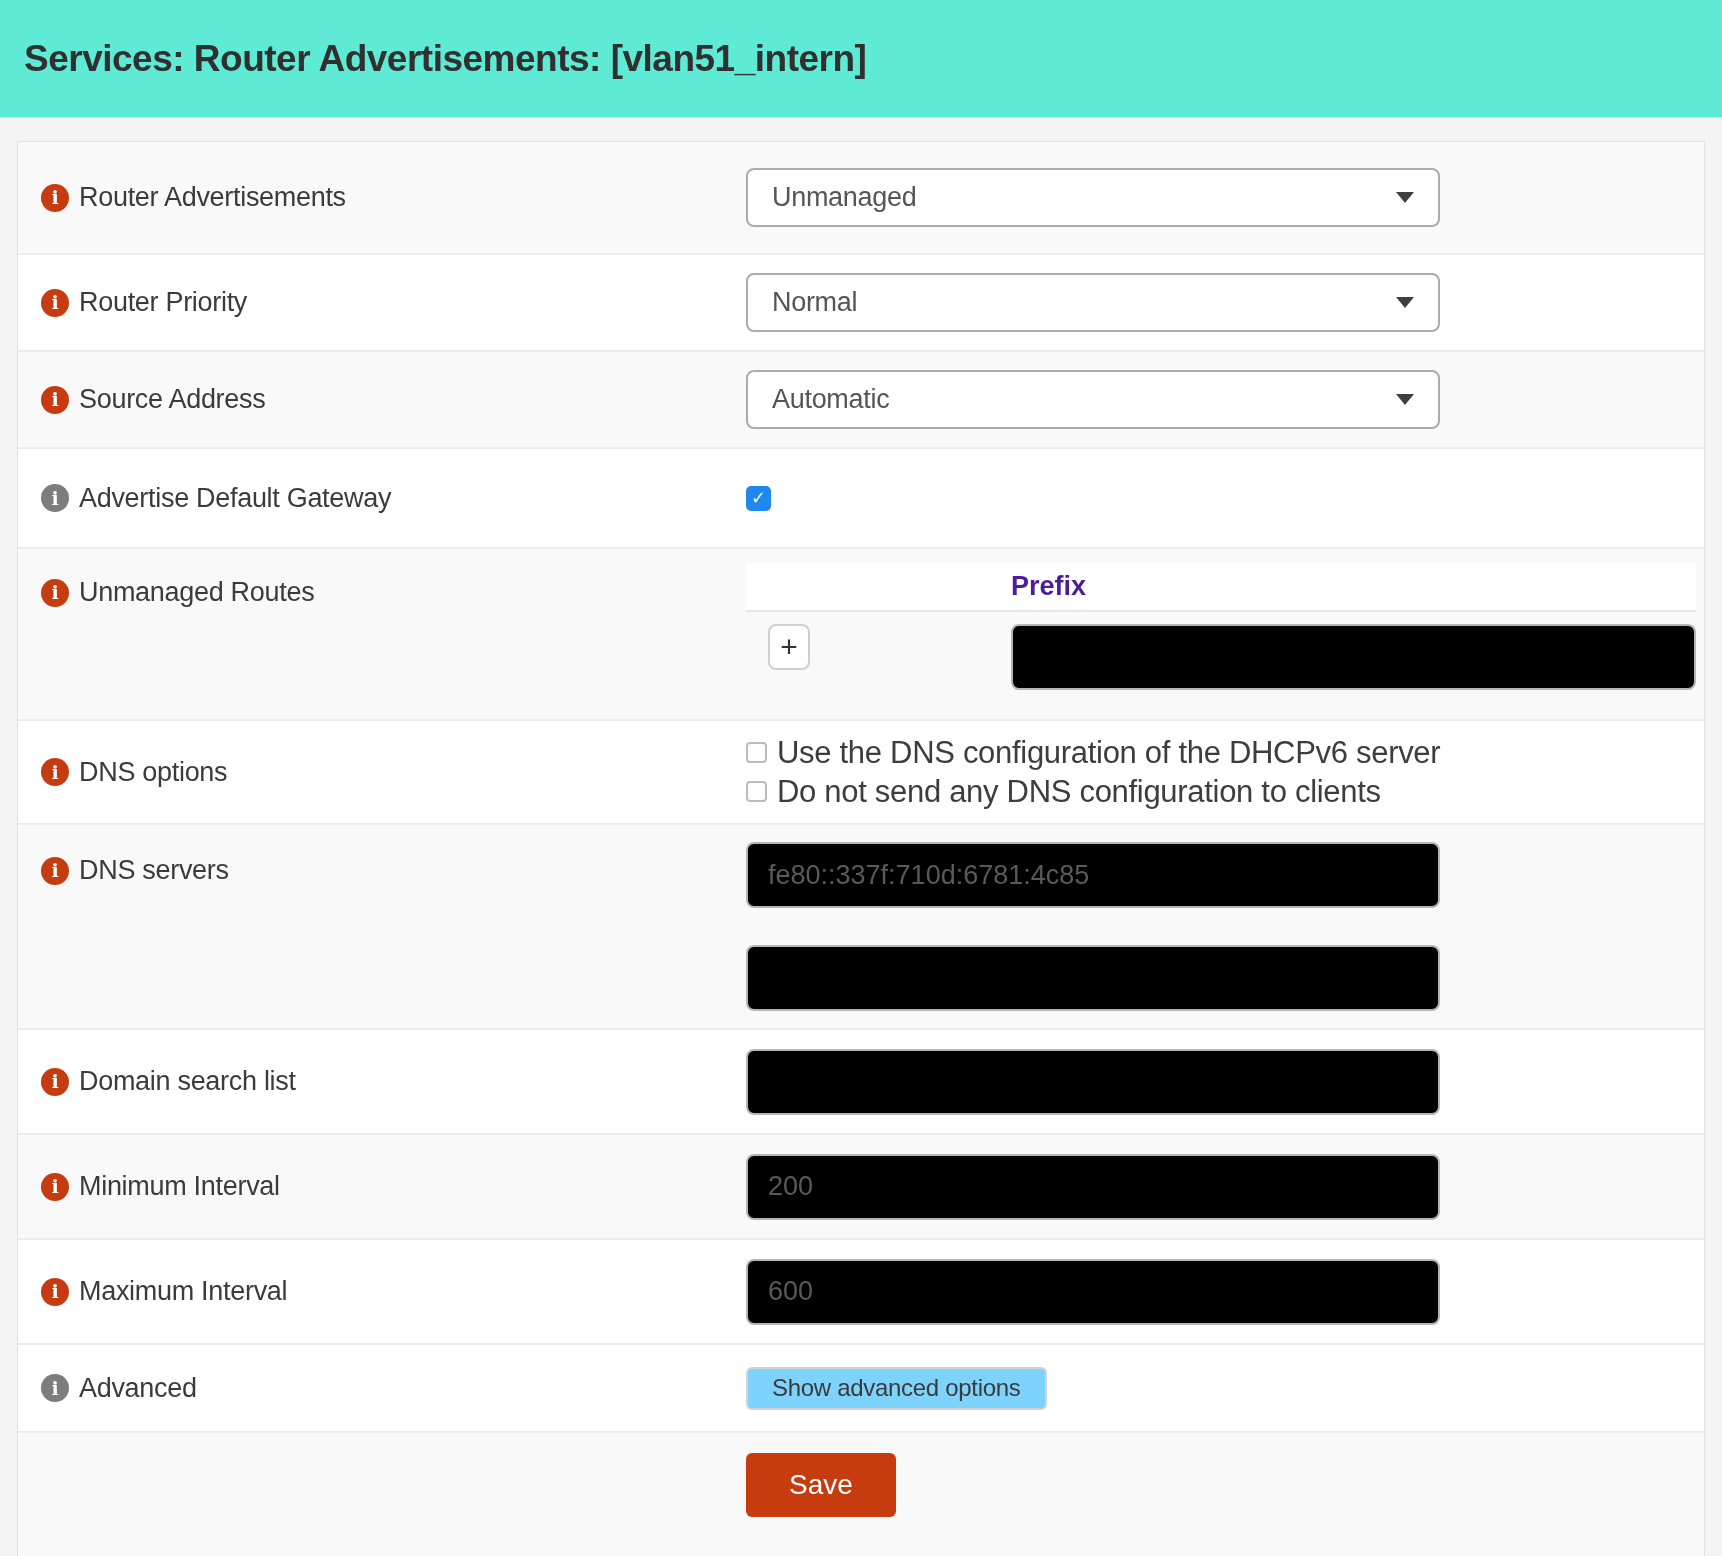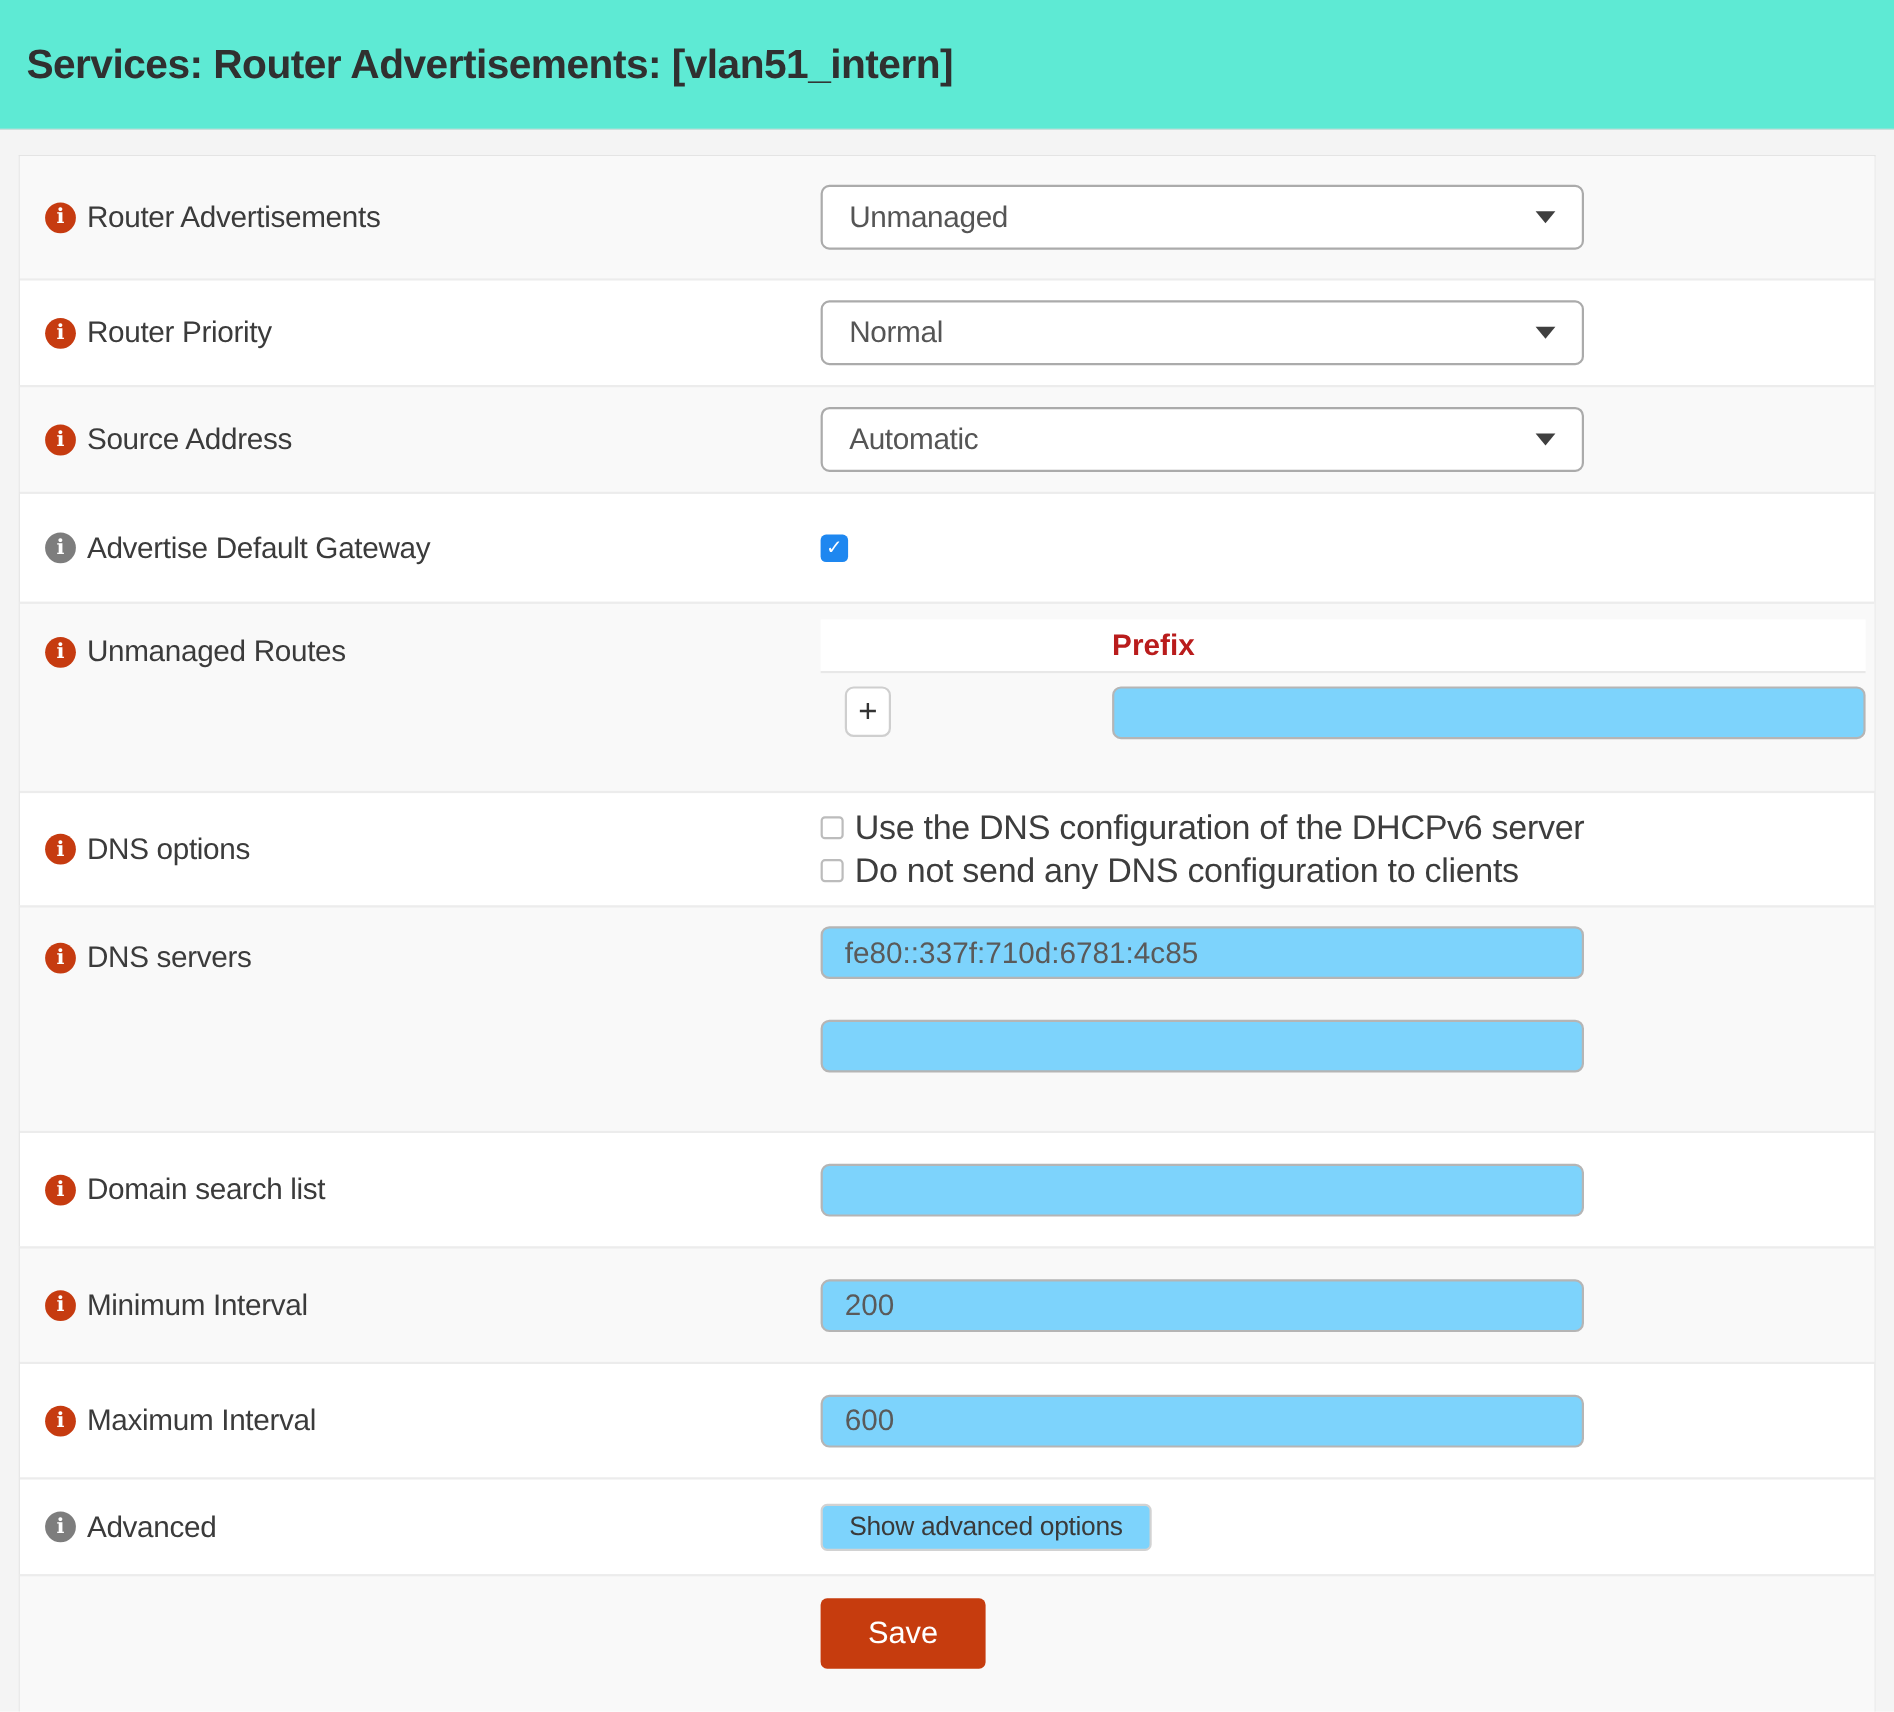--- a/index.html
+++ b/index.html
@@ -56,22 +56,22 @@
     padding:0 24px;cursor:pointer;
   }
   .select-value{font-size:27px;color:#555;flex:1;letter-spacing:-0.3px;}
   .caret{
     width:0;height:0;flex:none;
     border-left:9px solid transparent;border-right:9px solid transparent;
     border-top:11px solid #3f3f3f;
   }
   
   .text-input{
-    width:694px;height:48px;box-sizing:border-box;
-    background:#7dd3fc;border:2px solid #b5b5b5;border-radius:8px;
+    width:694px;height:66px;box-sizing:border-box;
+    background:#000000;border:2px solid #b5b5b5;border-radius:8px;
     padding:0 20px;font-size:27px;color:#5a5a5a;
     font-family:"Liberation Sans","DejaVu Sans",sans-serif;
     outline:none;
   }
   
   .checkbox-on{
     width:25px;height:25px;border-radius:5px;
     background:#1e87f0;
     display:flex;align-items:center;justify-content:center;
     color:#fff;font-size:18px;font-weight:bold;cursor:pointer;
@@ -99,21 +99,21 @@
   .row-save{height:126px;align-items:flex-start;}
   .row-save .content-col{padding-top:20px;}
   
   .routes-table{margin-top:14px;}
   .routes-header{
     background:#ffffff;height:47px;
     border-bottom:2px solid #e8e8e8;
     display:flex;align-items:center;
     padding-left:265px;
   }
-  .routes-header-label{font-size:27px;font-weight:bold;color:#b91c1c;}
+  .routes-header-label{font-size:27px;font-weight:bold;color:#4c1d95;}
   .routes-body{display:flex;align-items:flex-start;margin-top:12px;}
   .add-btn{
     margin-left:22px;width:42px;height:46px;flex:none;
     background:#fff;border:2px solid #cfcfcf;border-radius:8px;
     font-size:30px;color:#333;line-height:1;cursor:pointer;
     display:flex;align-items:center;justify-content:center;
     font-family:"Liberation Sans","DejaVu Sans",sans-serif;
   }
   .prefix-input{margin-left:201px;flex:1;width:auto;}
   .dns-input2{margin-top:37px;}

